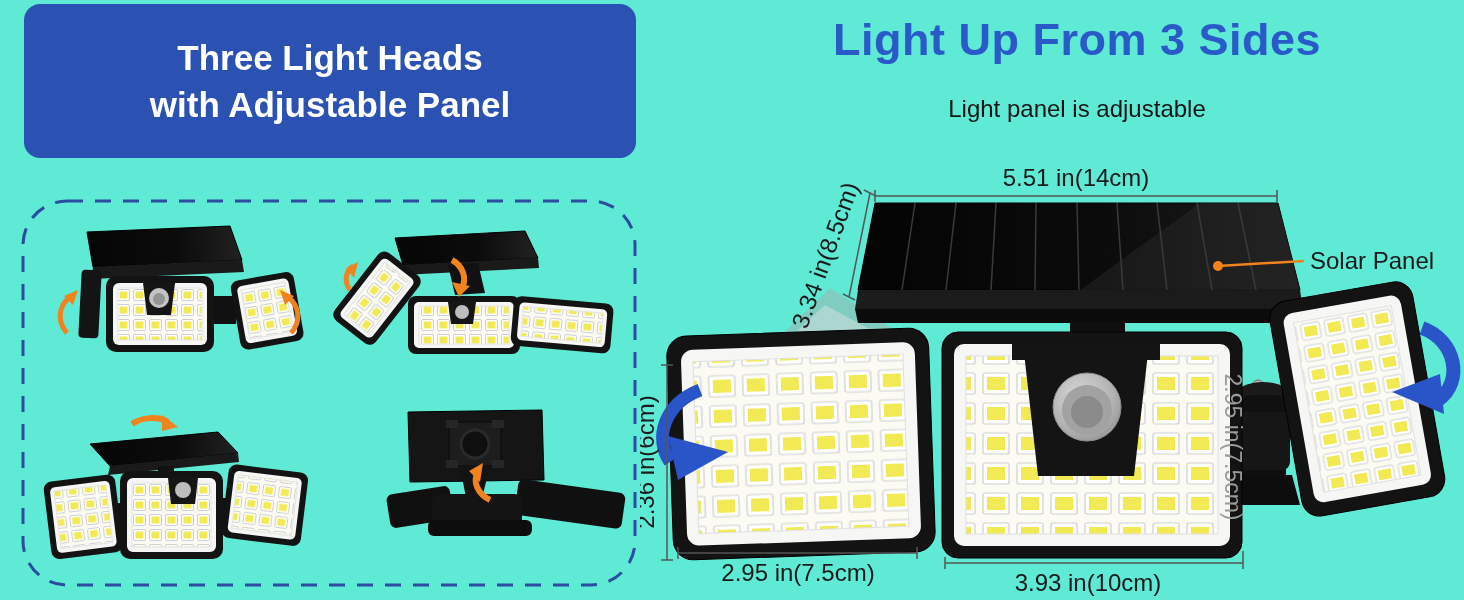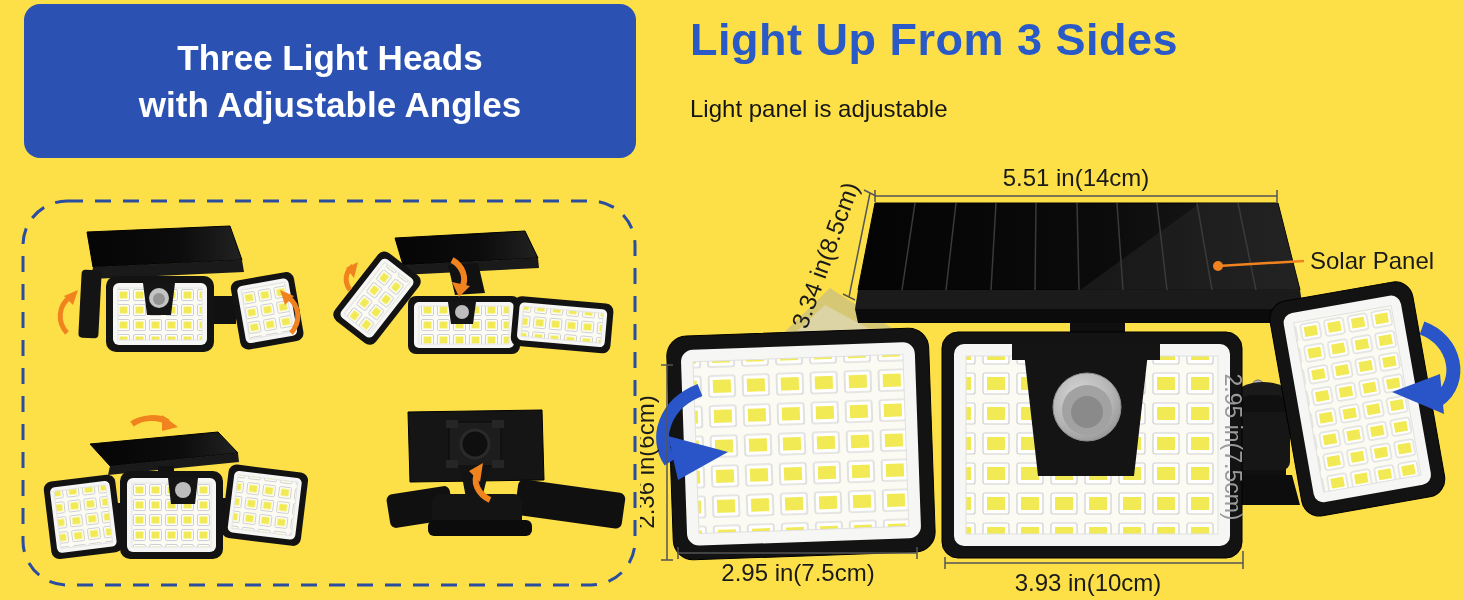--- a/index.html
+++ b/index.html
@@ -1,37 +1,37 @@
 <!DOCTYPE html>
 <html><head>
 <meta charset="utf-8">
 <style>
   html,body{margin:0;padding:0;background:#ffffff;}
-  .page{position:relative;width:1464px;height:600px;background:#fde047;overflow:hidden;
+  .page{position:relative;width:1464px;height:600px;background:#5eead4;overflow:hidden;
         font-family:"Liberation Sans",sans-serif;}
   .banner{position:absolute;left:24px;top:4px;width:612px;height:154px;border-radius:16px;
           background:#2B52B2;display:flex;flex-direction:column;align-items:center;justify-content:center;}
   .banner div{color:#ffffff;font-size:35px;font-weight:bold;line-height:1.35;text-align:center;}
-  .headline{position:absolute;left:690px;top:14px;width:774px;}
+  .headline{position:absolute;left:690px;top:14px;width:774px;text-align:center;}
   .headline .title{color:#2A5AC7;font-size:45px;font-weight:bold;letter-spacing:0.5px;}
   .headline .subtitle{color:#151515;font-size:24px;margin-top:29px;}
   svg text{font-family:"Liberation Sans",sans-serif;}
   .dim-text{fill:#1a1a1a;font-size:24px;}
   .dim-line{stroke:#555;stroke-width:1.5;}
   .gallery-box{position:absolute;left:20px;top:198px;}
   .main-svg{position:absolute;left:640px;top:160px;}
 </style>
 </head>
 <body>
 
 <div class="page">
 
   <div class="banner">
     <div>Three Light Heads</div>
-    <div>with Adjustable Angles</div>
+    <div>with Adjustable Panel</div>
   </div>
 
   <div class="headline">
     <div class="title">Light Up From 3 Sides</div>
     <div class="subtitle">Light panel is adjustable</div>
   </div>
 
   <svg class="gallery-box" width="618" height="390" viewBox="0 0 618 390">
     <defs>
       <pattern id="ledsm" patternUnits="userSpaceOnUse" width="16" height="15">

